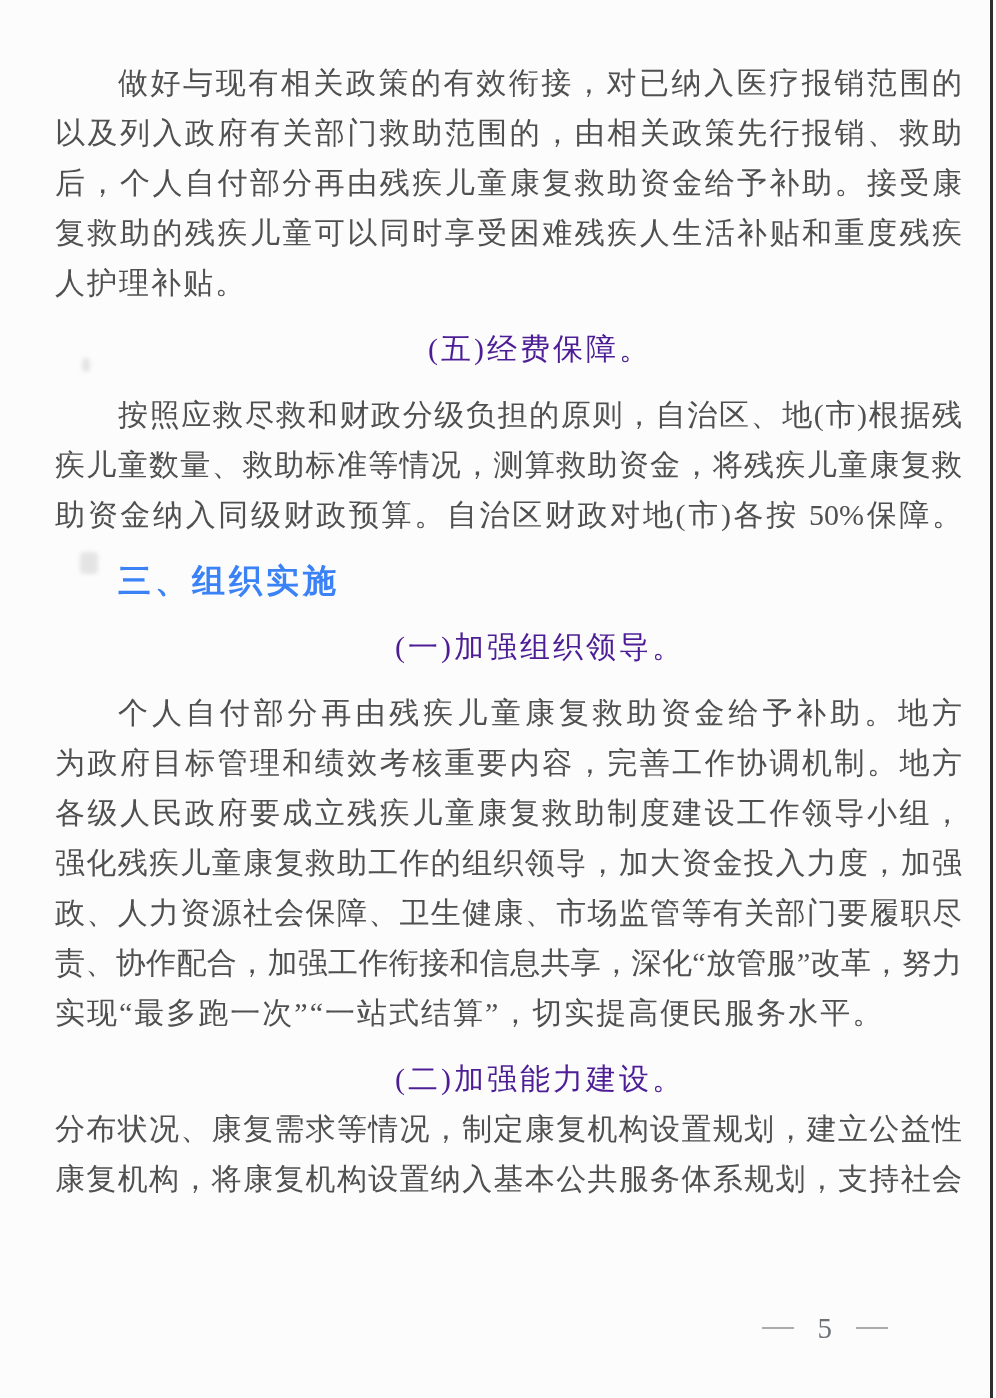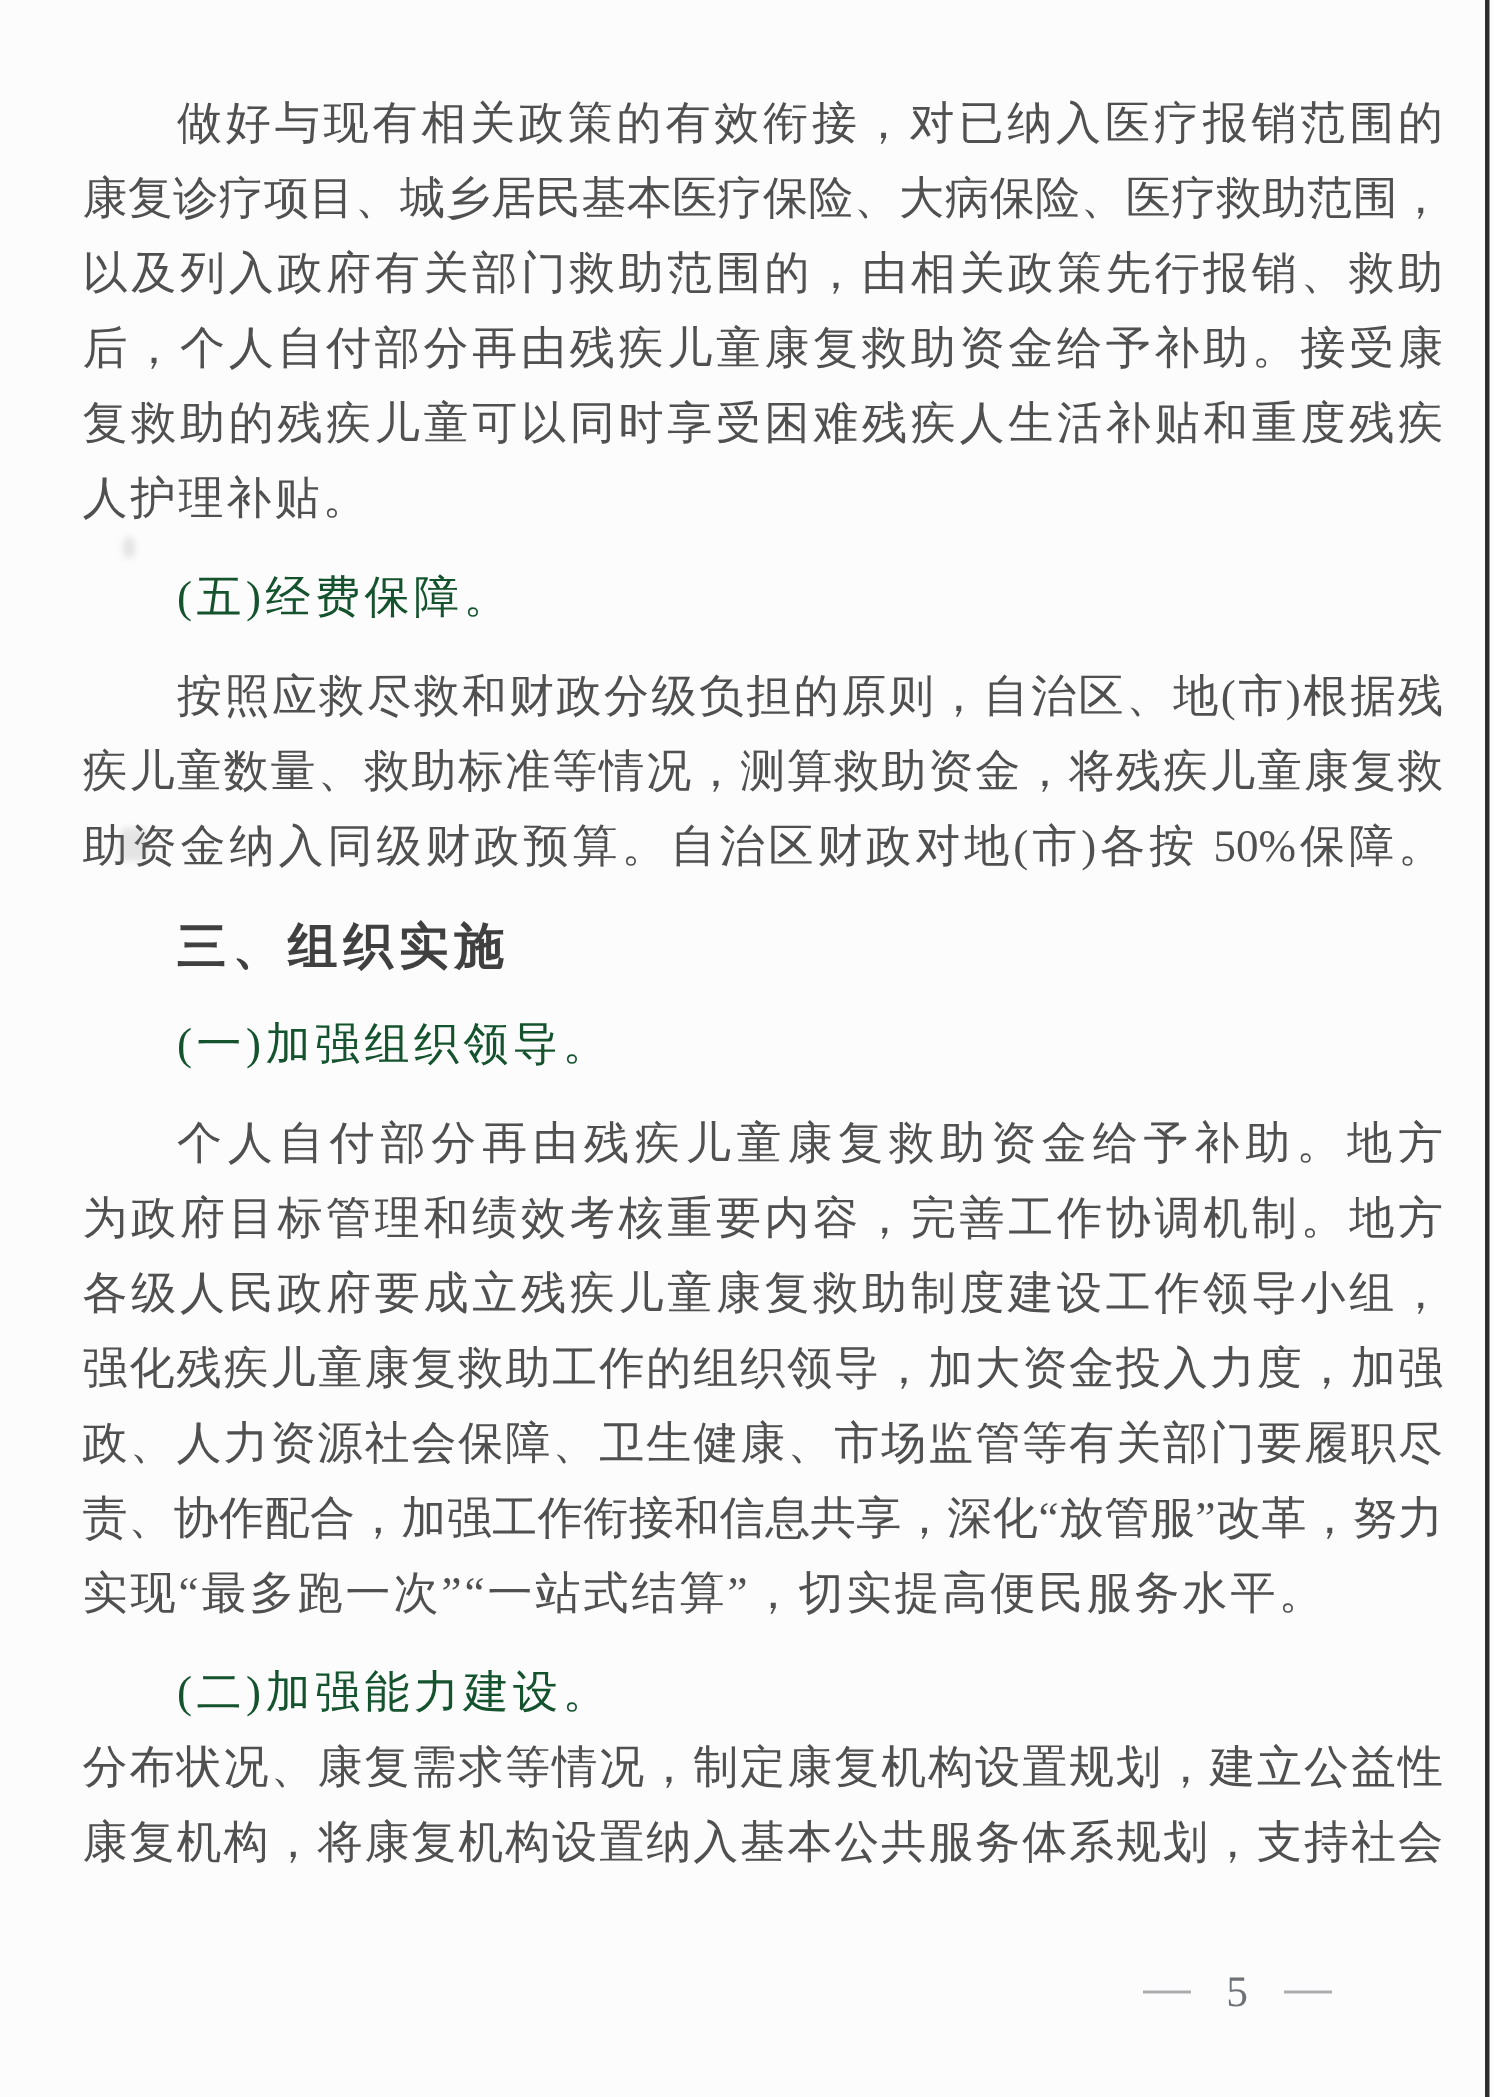--- a/index.html
+++ b/index.html
@@ -36,28 +36,29 @@
     text-align: justify;
     text-align-last: justify;
     text-justify: inter-character;
   }
   .indent {
     text-indent: 63px;
     margin-top: 16px;
   }
   .subhead {
     letter-spacing: 3px;
-    color: #14532d;
+    color: #4c1d95;
+    text-align: center;
   }
   .section {
     font-family: "Liberation Sans", "DejaVu Sans", sans-serif;
     font-weight: 700;
     font-size: 33px;
     letter-spacing: 4px;
-    color: #404040;
+    color: #3b82f6;
   }
   .footer {
     position: absolute;
     top: 1308px;
     right: 108px;
     display: flex;
     align-items: center;
     height: 40px;
   }
   .footer .dash {
@@ -89,21 +90,20 @@
   .smudge-1 { left: 80px; top: 552px; width: 18px; height: 22px; }
   .smudge-2 { left: 82px; top: 358px; width: 8px; height: 14px; }
 </style>
 </head>
 <body>
 
 <div class="page">
 
   <div class="content">
     <div class="line indent fill">做好与现有相关政策的有效衔接，对已纳入医疗报销范围的</div>
-    <div class="line fill">康复诊疗项目、城乡居民基本医疗保险、大病保险、医疗救助范围，</div>
     <div class="line fill">以及列入政府有关部门救助范围的，由相关政策先行报销、救助</div>
     <div class="line fill">后，个人自付部分再由残疾儿童康复救助资金给予补助。接受康</div>
     <div class="line fill">复救助的残疾儿童可以同时享受困难残疾人生活补贴和重度残疾</div>
     <div class="line">人护理补贴。</div>
     <div class="line indent subhead">(五)经费保障。</div>
     <div class="line indent fill">按照应救尽救和财政分级负担的原则，自治区、地(市)根据残</div>
     <div class="line fill">疾儿童数量、救助标准等情况，测算救助资金，将残疾儿童康复救</div>
     <div class="line fill">助资金纳入同级财政预算。自治区财政对地(市)各按 50%保障。</div>
     <div class="line indent section">三、组织实施</div>
     <div class="line indent subhead">(一)加强组织领导。</div>

